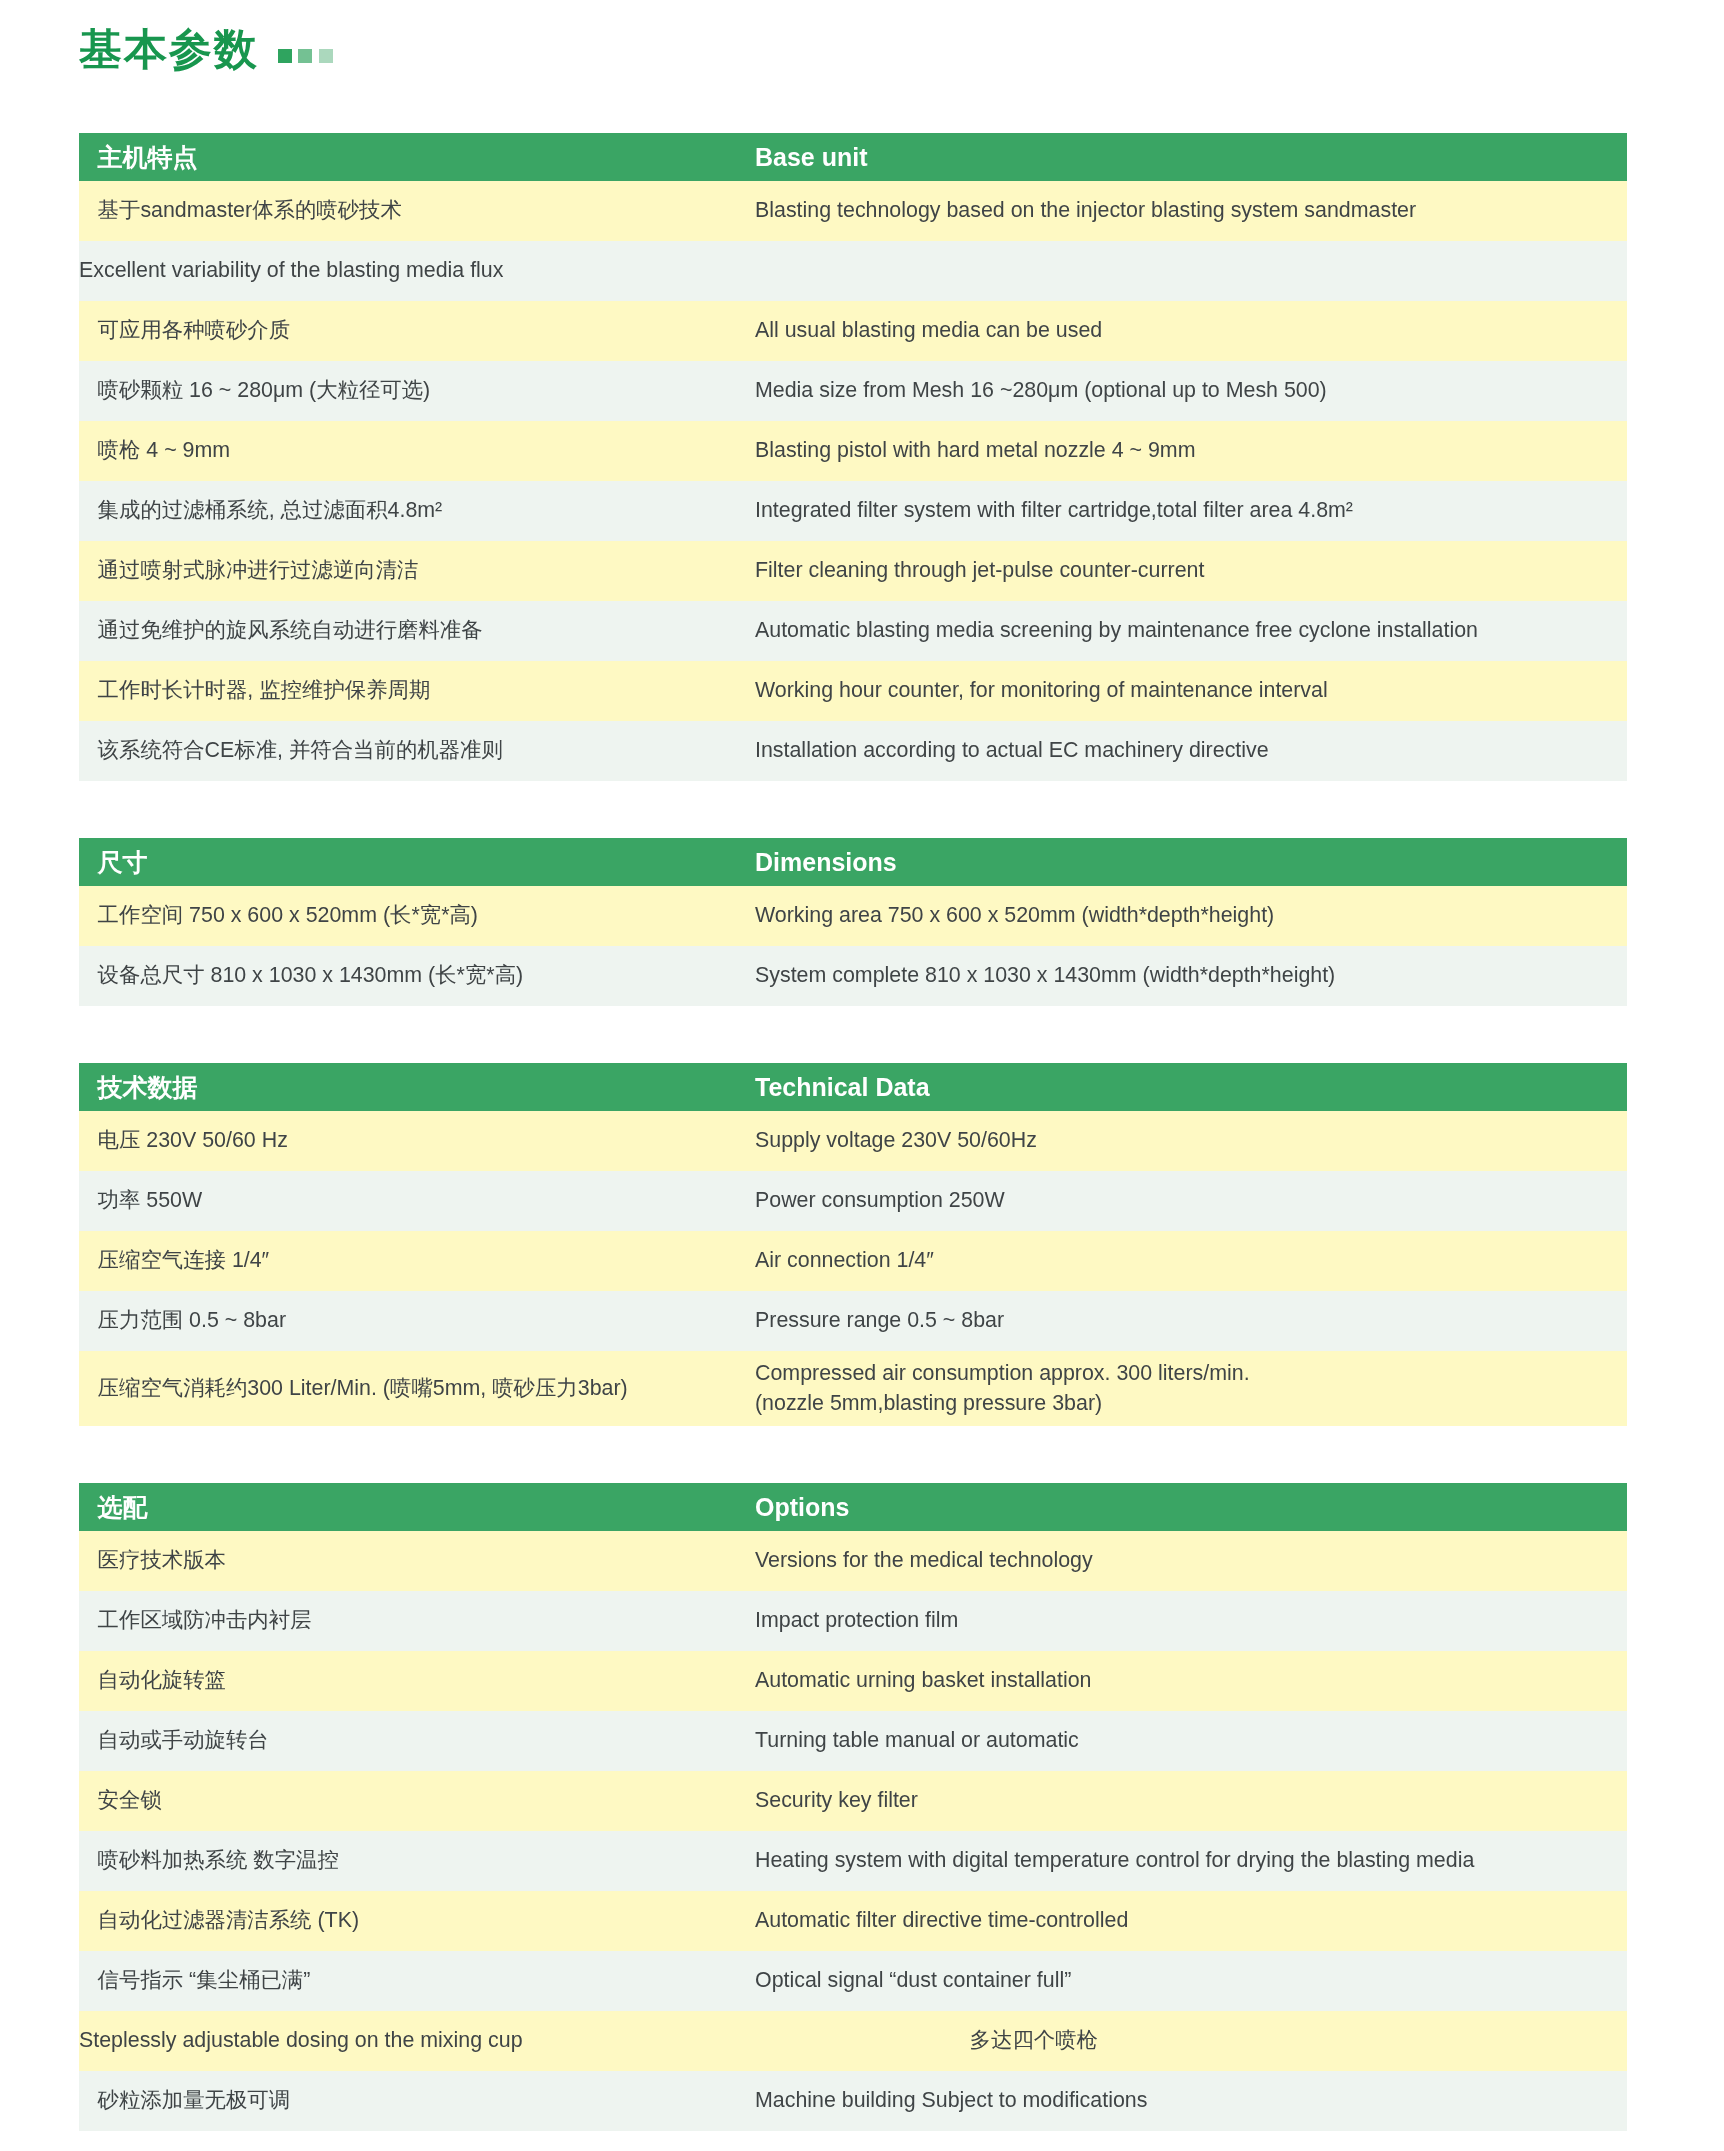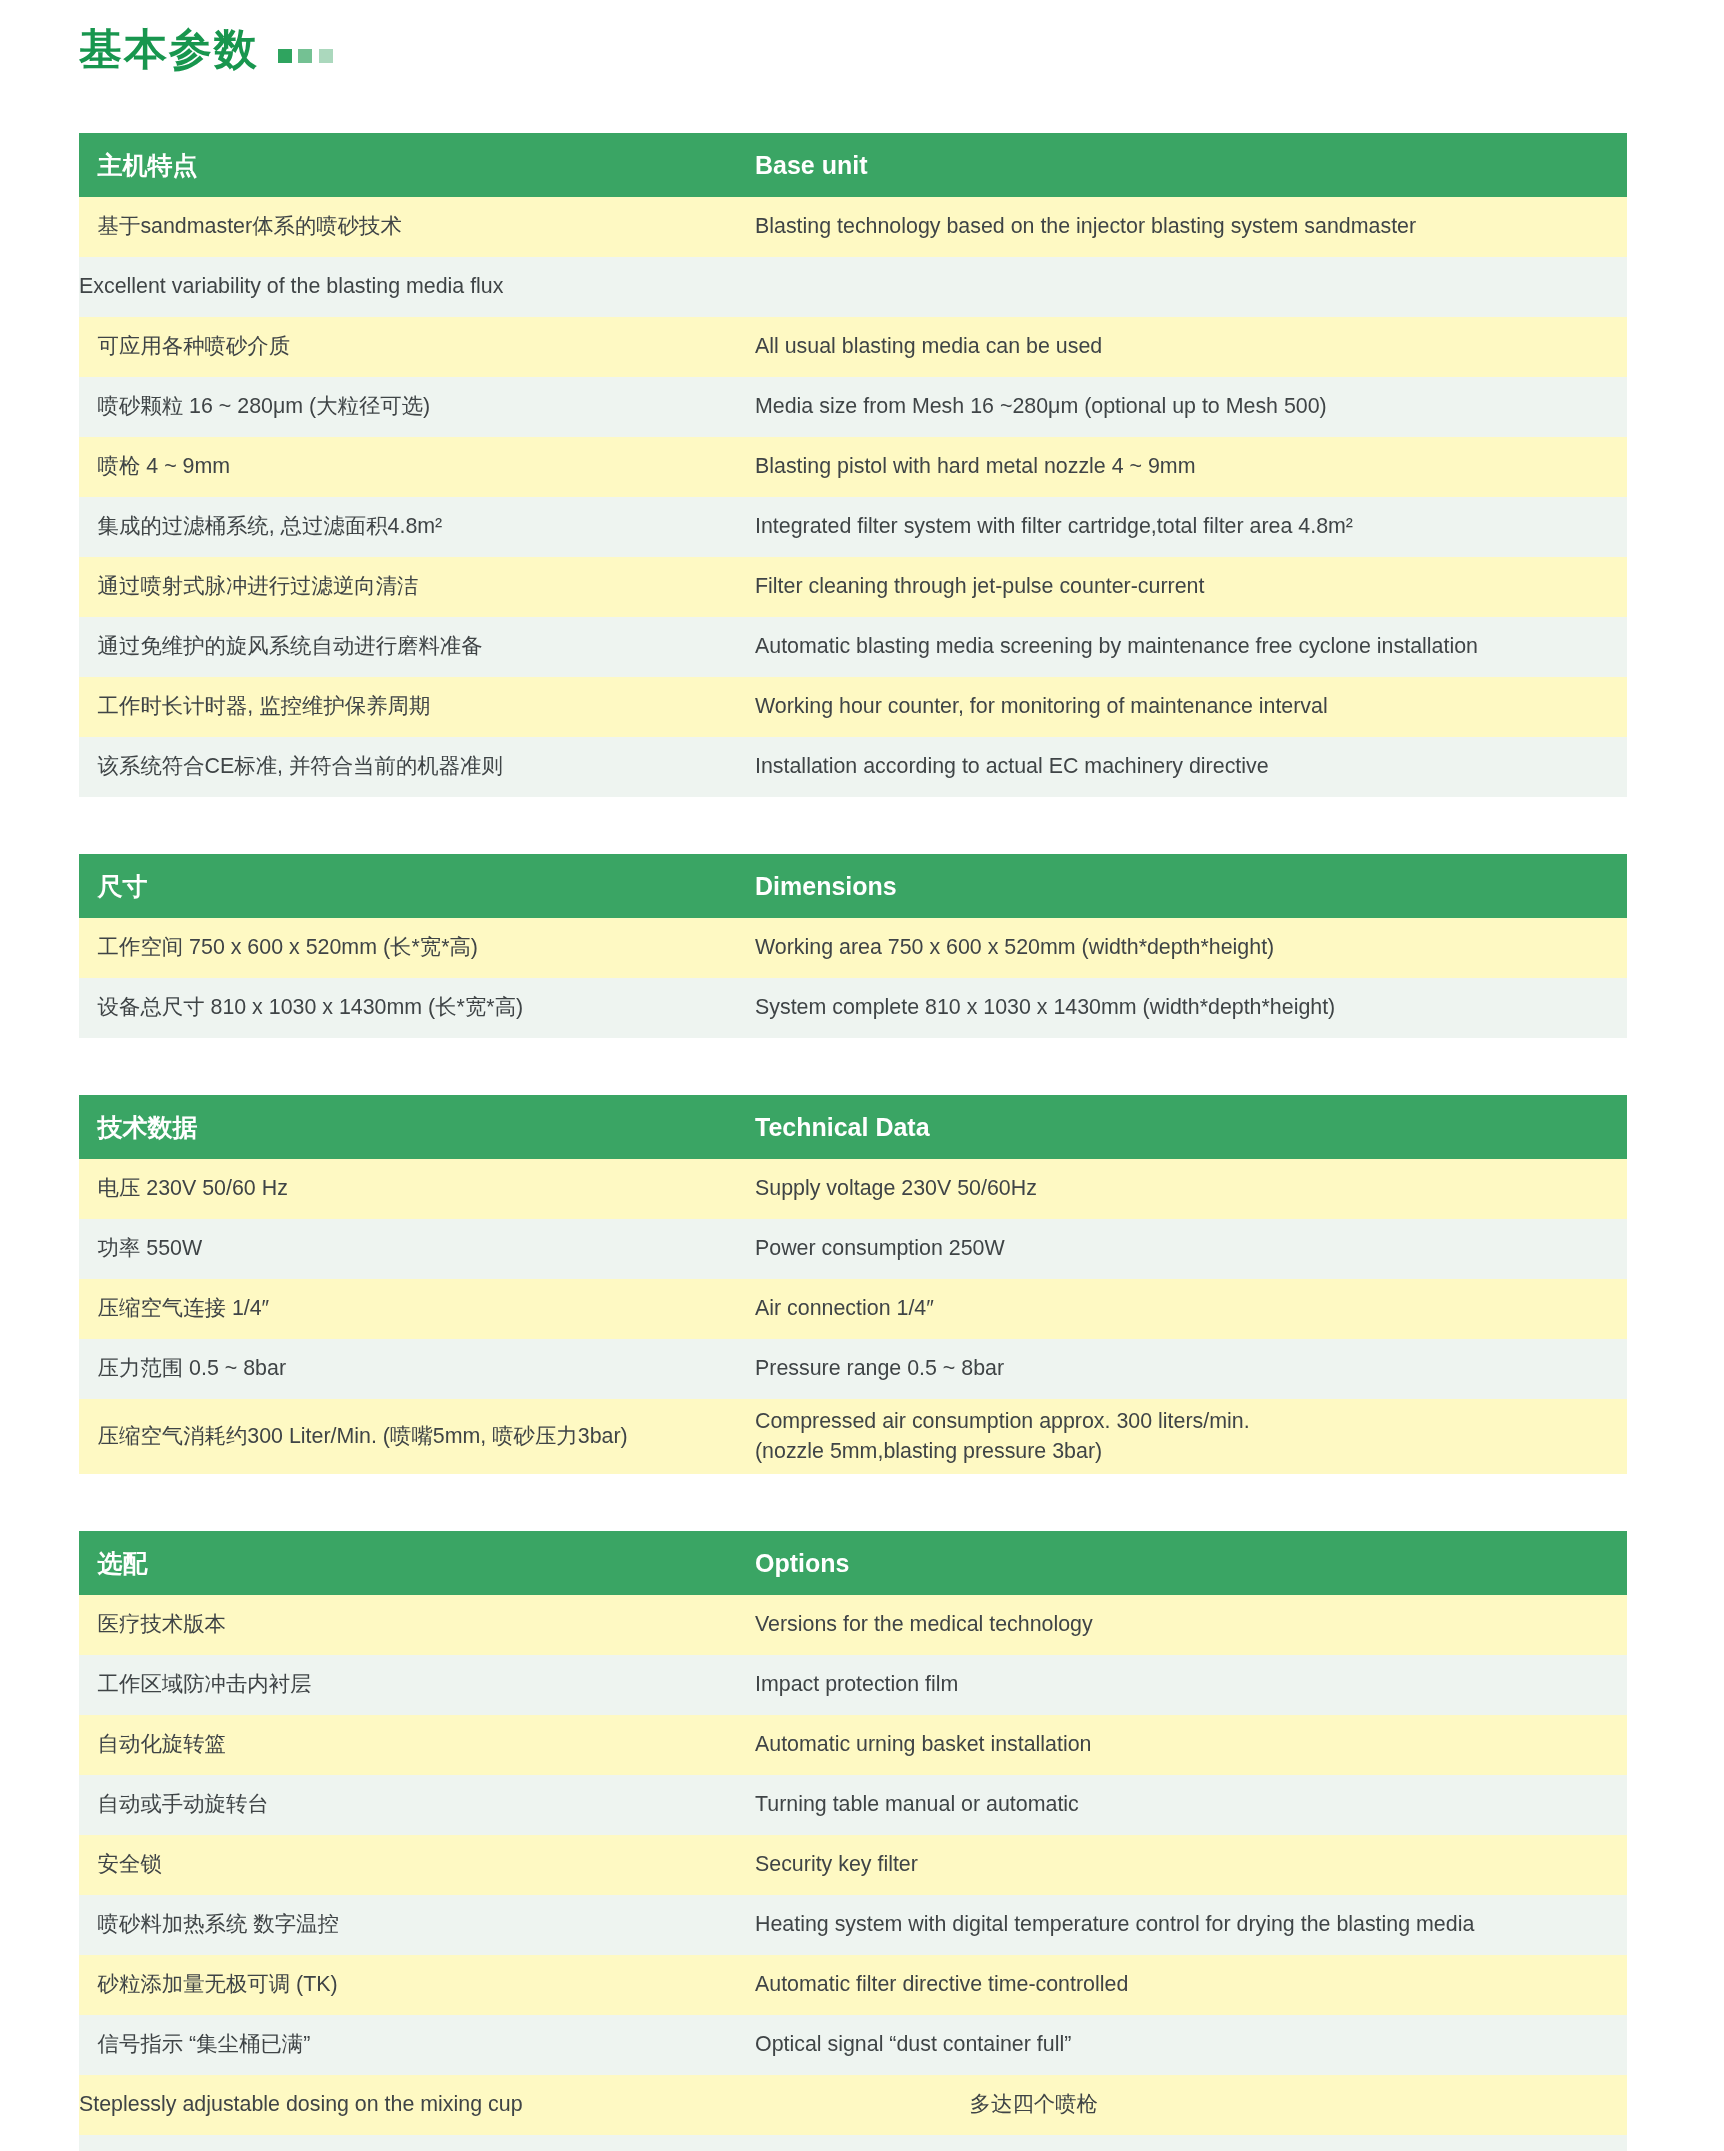--- a/index.html
+++ b/index.html
@@ -51,21 +51,21 @@
 
   .section {
     margin-top: 57px;
     width: 1548px;
   }
   .section:first-of-type {
     margin-top: 56px;
   }
   .section-header {
     background: var(--header-green, #3aa564);
-    height: 64px;
+    height: 48px;
     display: flex;
     align-items: center;
     color: #ffffff;
     font-size: 25px;
     font-weight: bold;
   }
   .hcell-zh {
     width: 676px;
     padding-left: 18.6px;
     box-sizing: border-box;
@@ -235,21 +235,21 @@
         </div>
         <div class="row">
           <div class="cell zh">安全锁</div>
           <div class="cell en">Security key filter</div>
         </div>
         <div class="row">
           <div class="cell zh">喷砂料加热系统 数字温控</div>
           <div class="cell en">Heating system with digital temperature control for drying the blasting media</div>
         </div>
         <div class="row">
-          <div class="cell zh">砂粒添加量无极可调 (TK)</div>
+          <div class="cell zh">自动化过滤器清洁系统 (TK)</div>
           <div class="cell en">Automatic filter directive time-controlled</div>
         </div>
         <div class="row">
           <div class="cell zh">信号指示 “集尘桶已满”</div>
           <div class="cell en">Optical signal “dust container full”</div>
         </div>
         <div class="row">
           <div class="cell en">Steplessly adjustable dosing on the mixing cup</div>
           <div class="cell zh">多达四个喷枪</div>
         </div>

